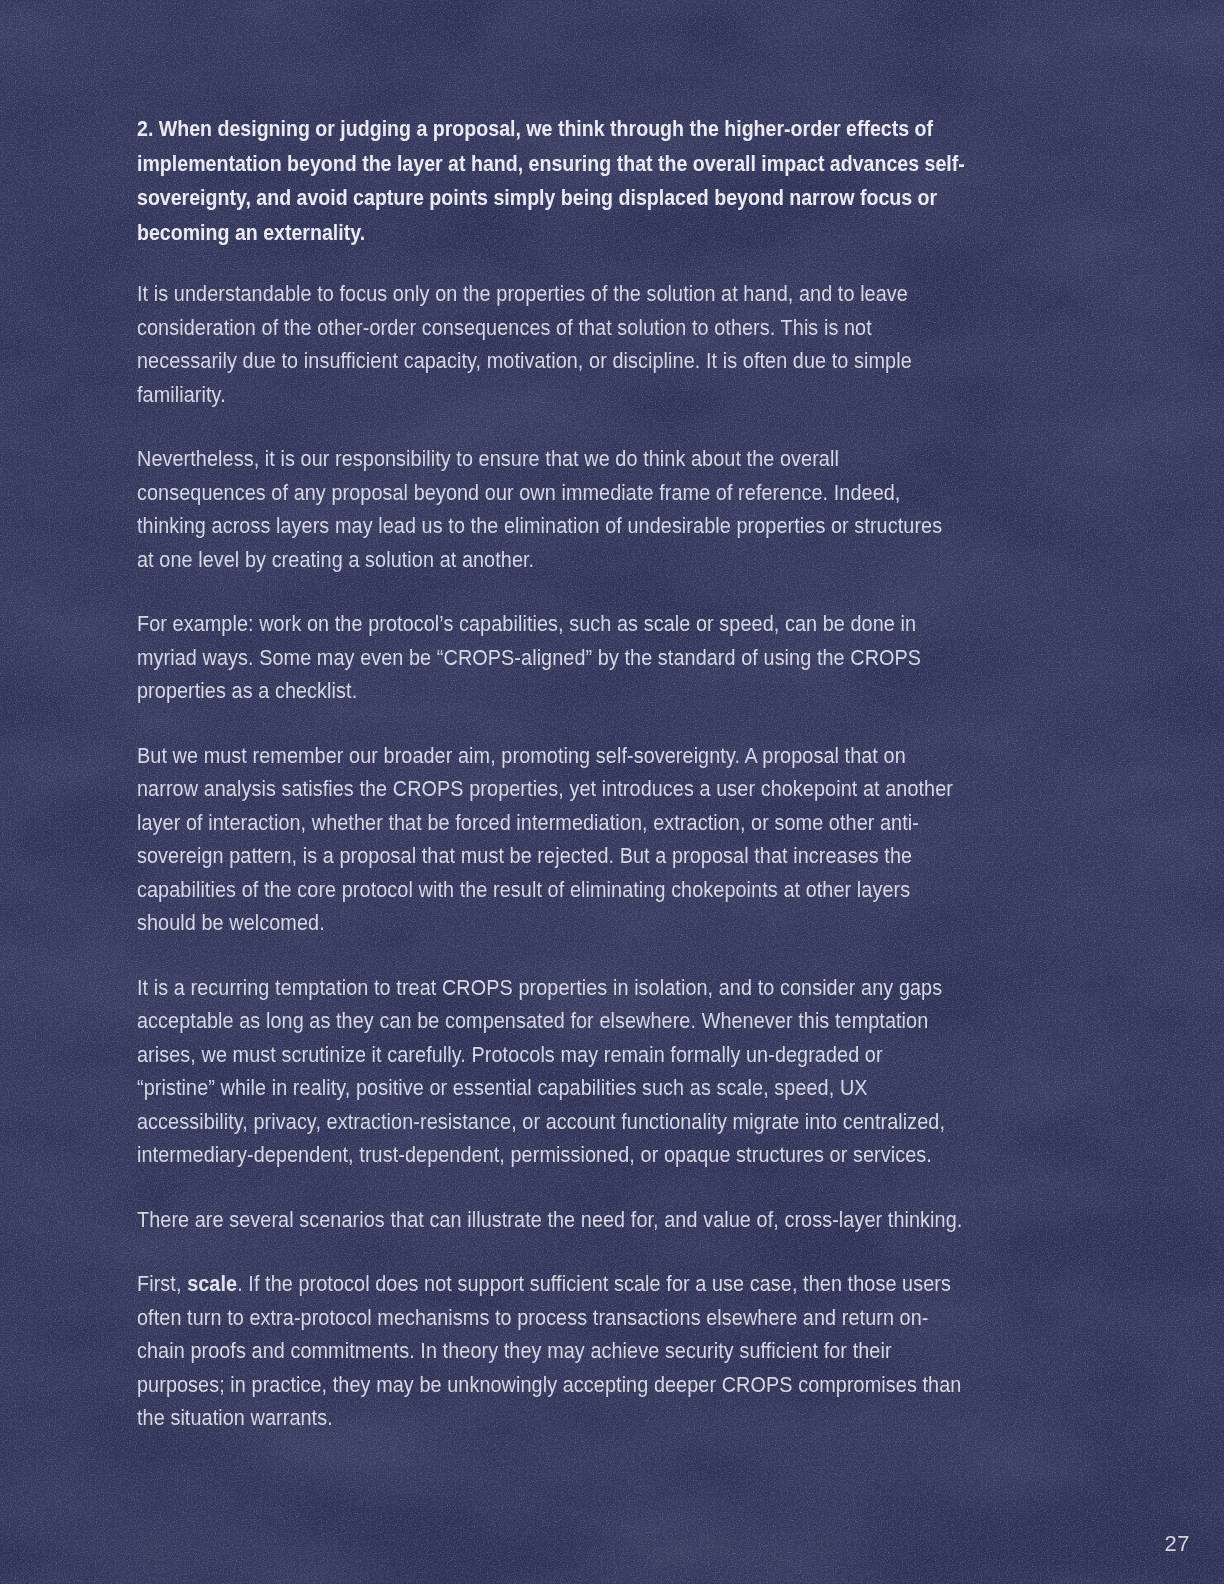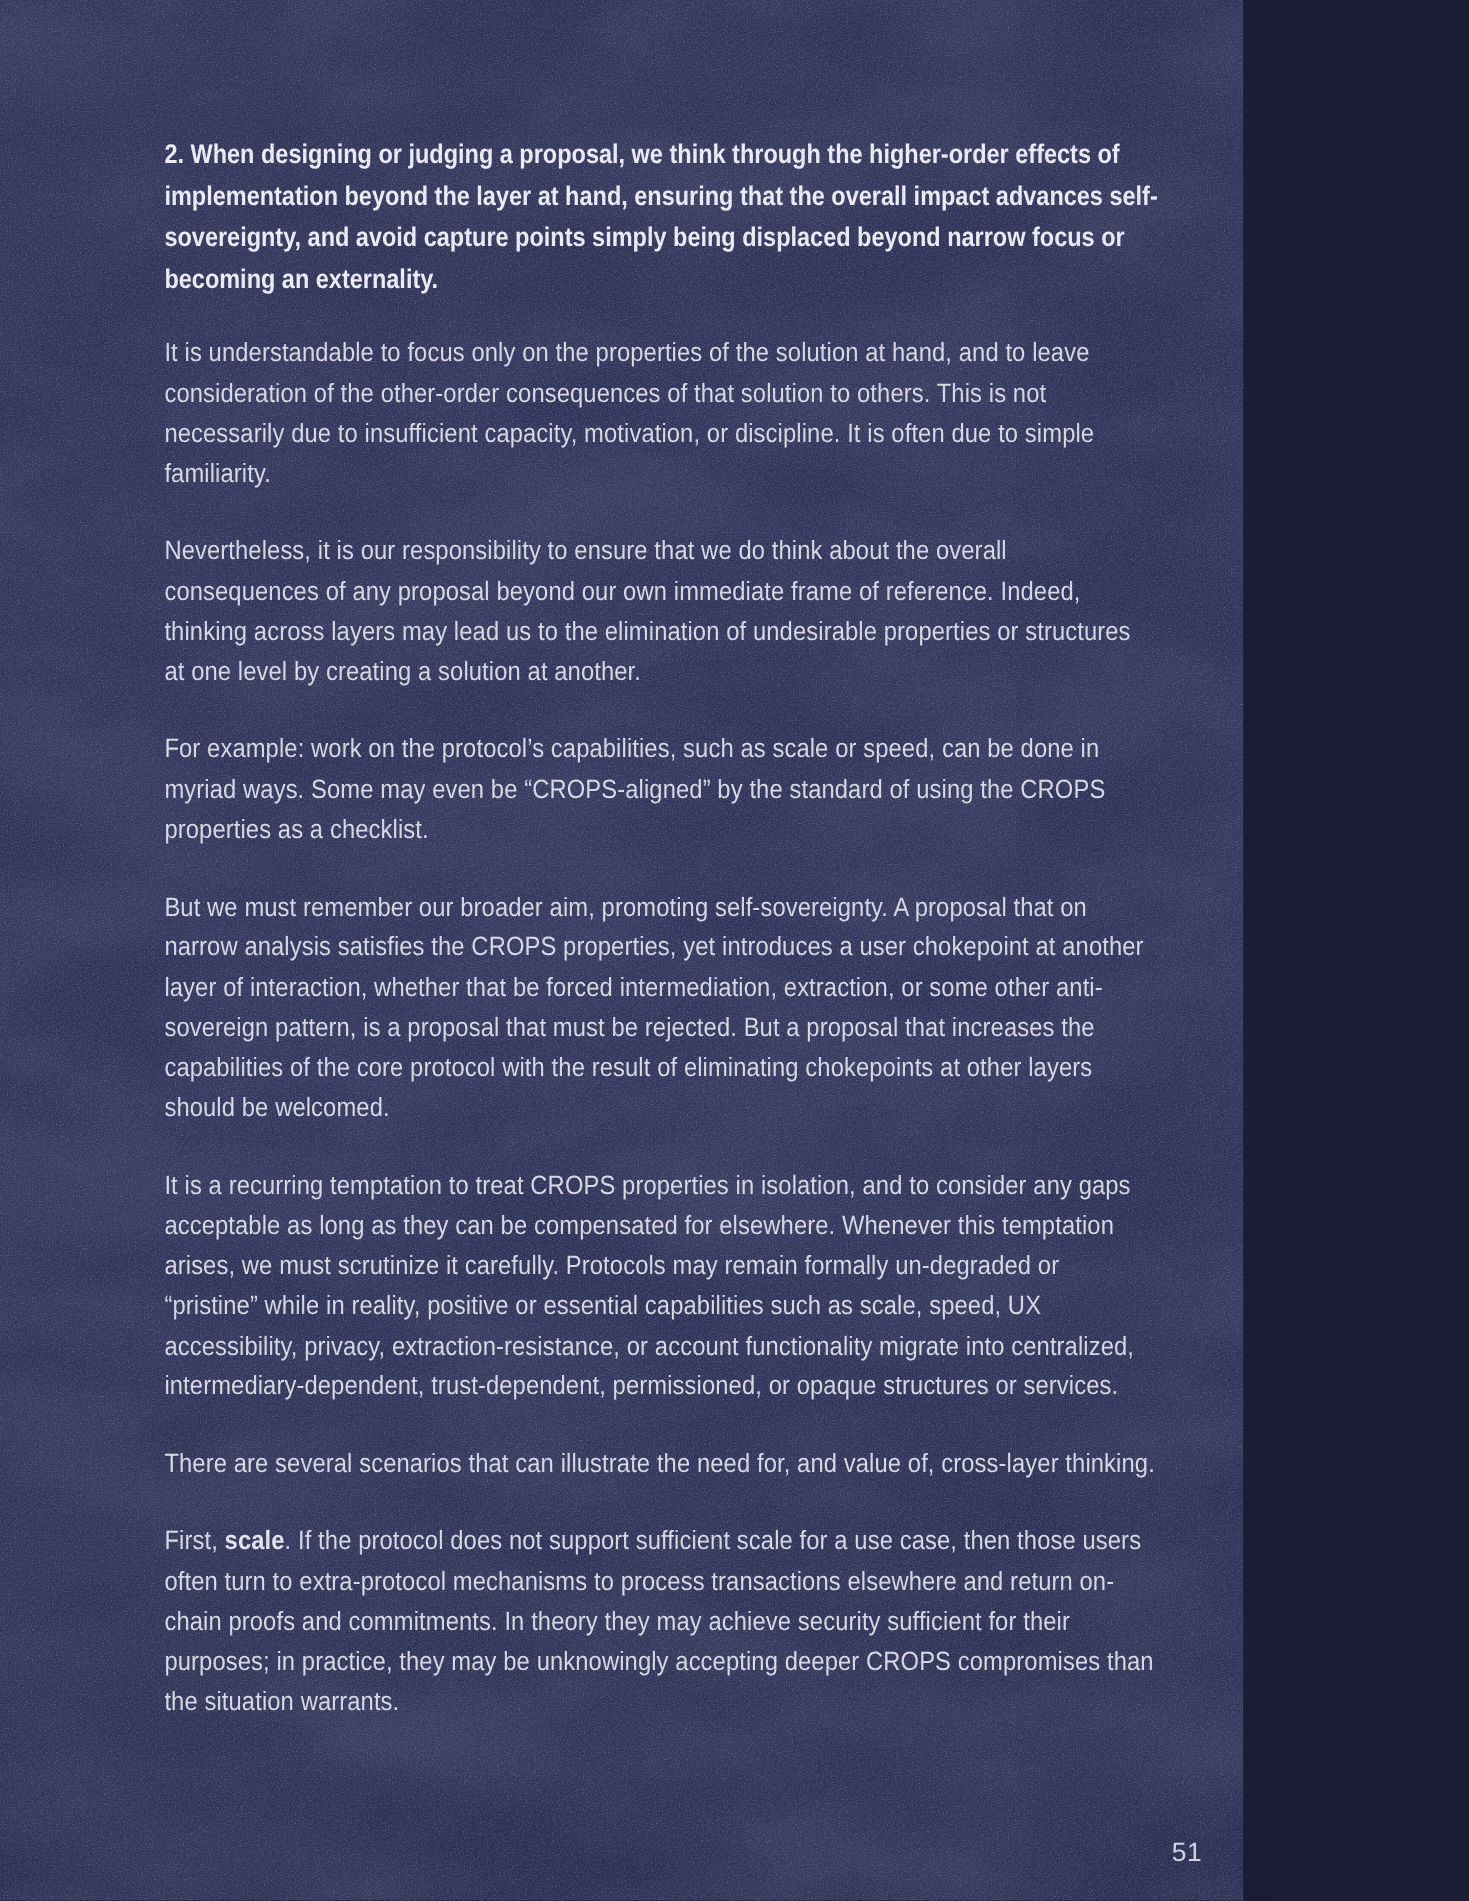--- a/index.html
+++ b/index.html
@@ -2,21 +2,21 @@
 <html><head>
 <meta charset="utf-8">
 <style>
   html, body {
     margin: 0;
     padding: 0;
     background: #1a1d33;
   }
   .page {
     position: relative;
-    width: 1036px;
+    width: 1224px;
     height: 1584px;
     background: linear-gradient(173deg, #2e3257 0%, #30345a 48%, #2d3155 100%);
     overflow: hidden;
     font-family: "Liberation Sans", "DejaVu Sans", sans-serif;
   }
   .texture {
     position: absolute;
     left: 0;
     top: 0;
     z-index: 3;
@@ -105,21 +105,21 @@
 
     <p class="body-p">There are several scenarios that can illustrate the need for, and value of, cross-layer thinking.</p>
 
     <p class="body-p"><span>First, </span><strong>scale</strong><span>. If the protocol does not support sufficient scale for a use case, then those users
 often turn to extra-protocol mechanisms to process transactions elsewhere and return on-
 chain proofs and commitments. In theory they may achieve security sufficient for their
 purposes; in practice, they may be unknowingly accepting deeper CROPS compromises than
 the situation warrants.</span></p>
   </main>
 
-  <div class="page-number">51</div>
+  <div class="page-number">27</div>
 
   <svg class="texture" width="1224" height="1584" viewBox="0 0 1224 1584" xmlns="http://www.w3.org/2000/svg">
     <defs>
       <filter id="blotch" x="0" y="0" width="100%" height="100%">
         <feTurbulence type="fractalNoise" baseFrequency="0.006 0.011" numOctaves="3" seed="4" stitchTiles="stitch"></feTurbulence>
         <feColorMatrix type="matrix" values="0 0 0 0 0.72  0 0 0 0 0.74  0 0 0 0 0.92  0.5 0.5 0.5 0 -0.52"></feColorMatrix>
       </filter>
       <filter id="grain-light" x="0" y="0" width="100%" height="100%">
         <feTurbulence type="fractalNoise" baseFrequency="0.85" numOctaves="2" seed="7" stitchTiles="stitch"></feTurbulence>
         <feColorMatrix type="matrix" values="0 0 0 0 0.82  0 0 0 0 0.83  0 0 0 0 0.95  0.9 0.9 0.9 0 -1.25"></feColorMatrix>

